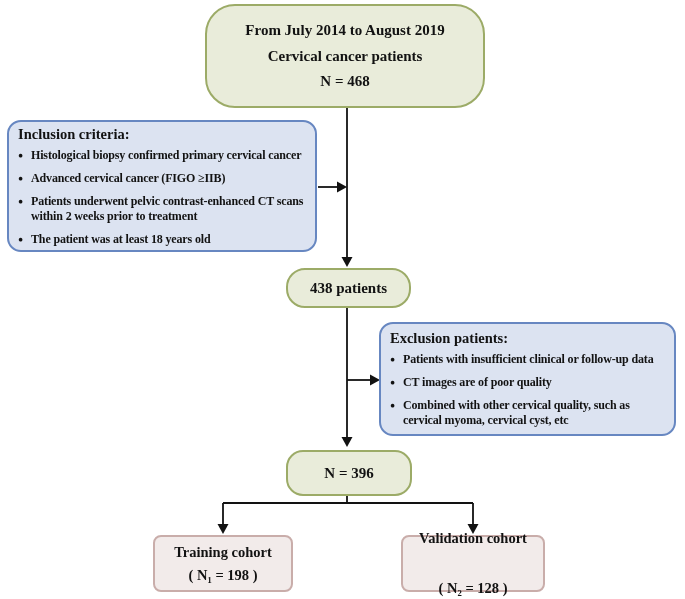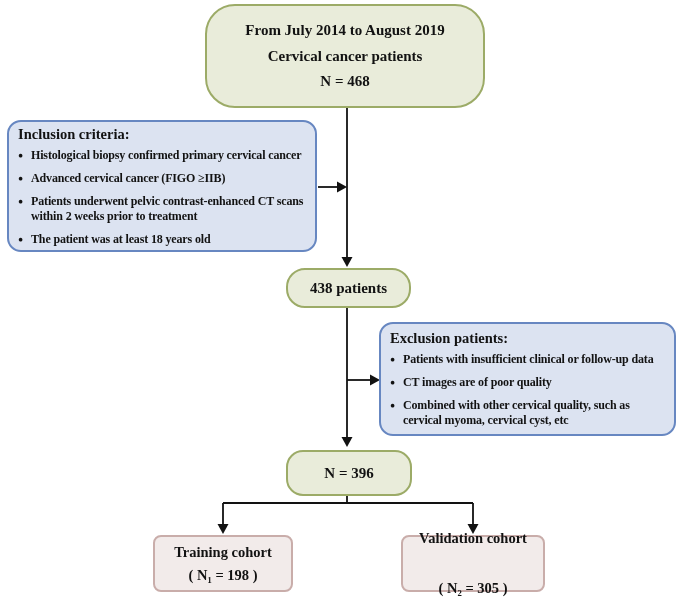--- a/index.html
+++ b/index.html
@@ -100,16 +100,16 @@
     <div>N = 396</div>
   </div>
 
   <div class="box pink cohort" id="training-box">
     <div>Training cohort</div>
     <div class="line2">( N₁ = 198 )</div>
   </div>
 
   <div class="box pink cohort" id="validation-box">
     <div>Validation cohort</div>
-    <div class="line2">( N₂ = 305 )</div>
+    <div class="line2">( N₂ = 128 )</div>
   </div>
 
 </div>
 
 </body></html>

